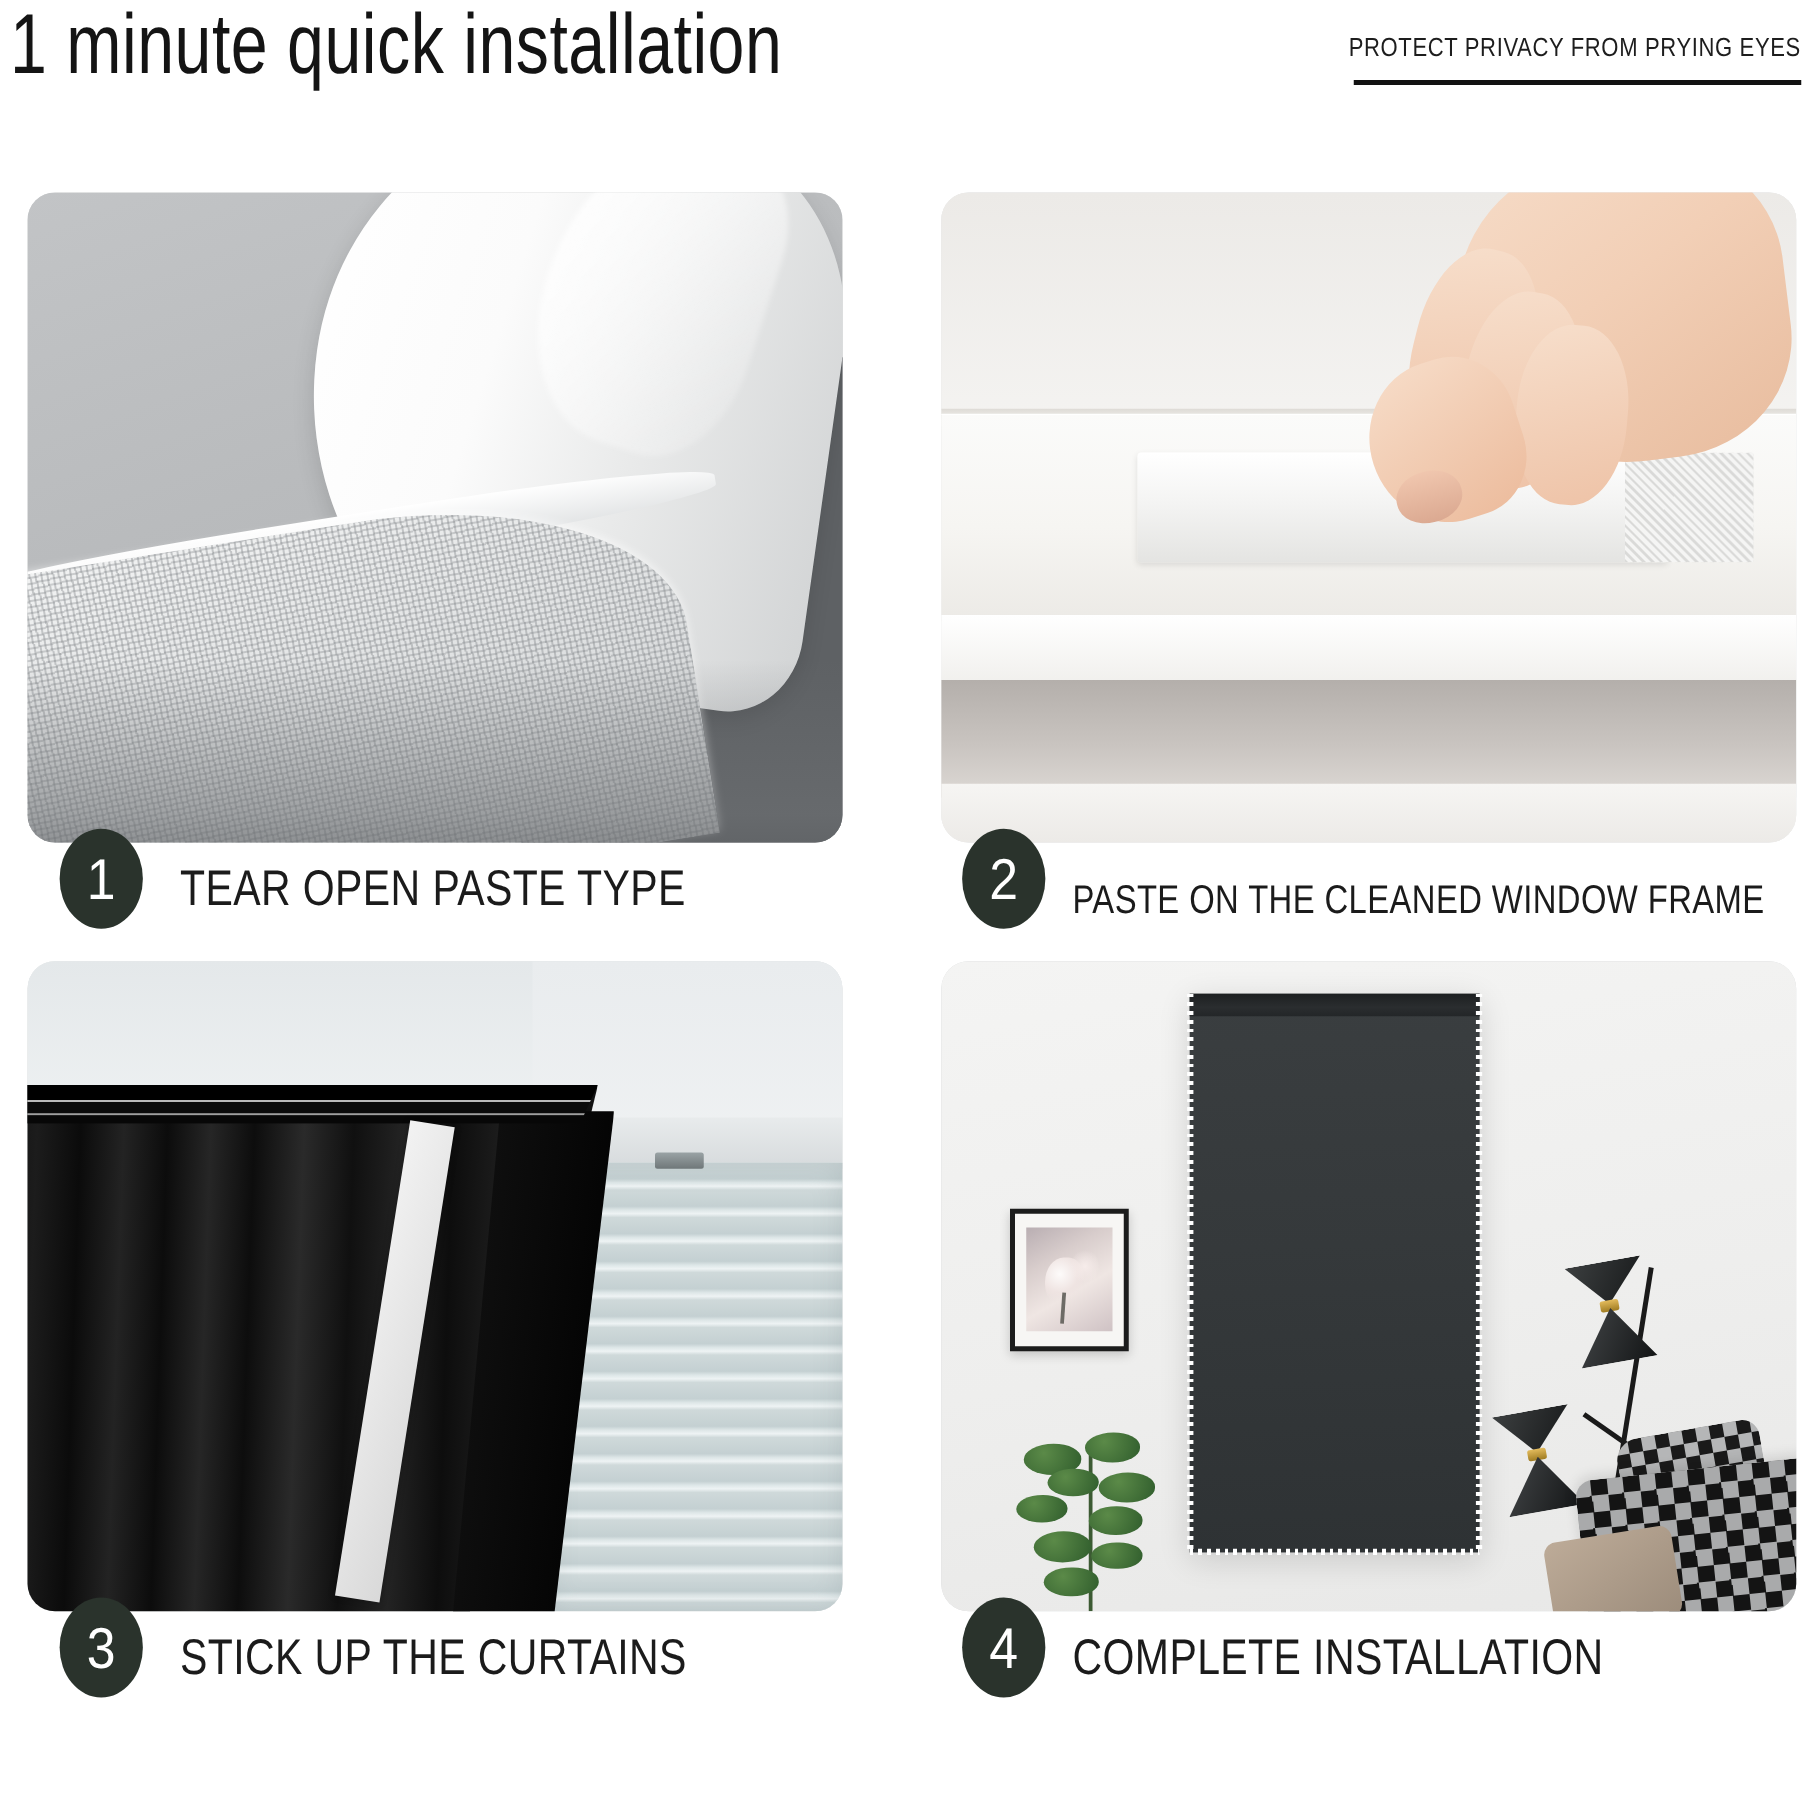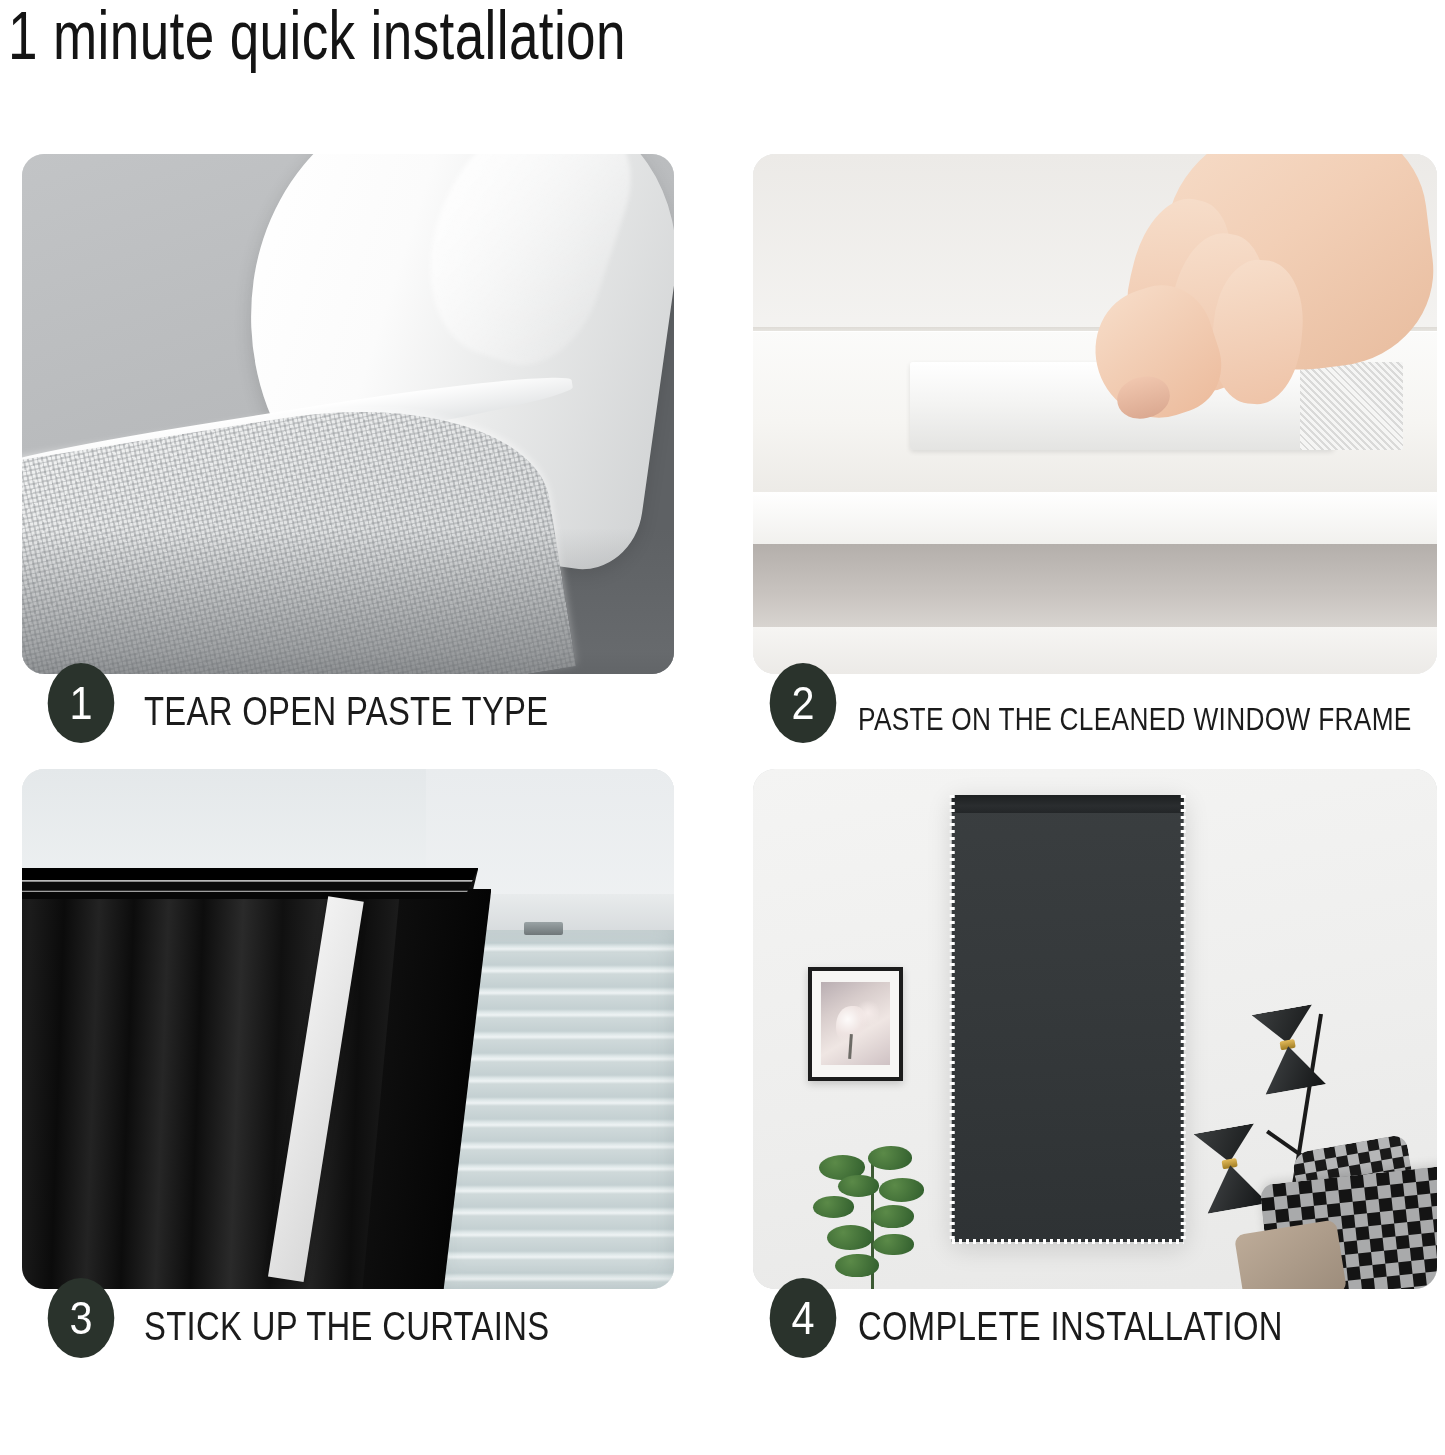--- a/index.html
+++ b/index.html
@@ -343,20 +343,24 @@
   }
 </style>
 </head>
 <body>
 
 <div class="page">
 
   <div class="header">
     <div class="main-title">1 minute quick installation</div>
 
+    <div class="tagline-wrap">
+      <div class="tagline">PROTECT PRIVACY FROM PRYING EYES</div>
+      <div class="tagline-rule"></div>
+    </div>
   </div>
 
   <div class="grid">
 
     <div class="cell c1">
       <div class="photo">
         <div class="scene">
           <div class="p1-bg"></div>
           <div class="p1-darkwedge"></div>
           <div class="p1-glossy">

